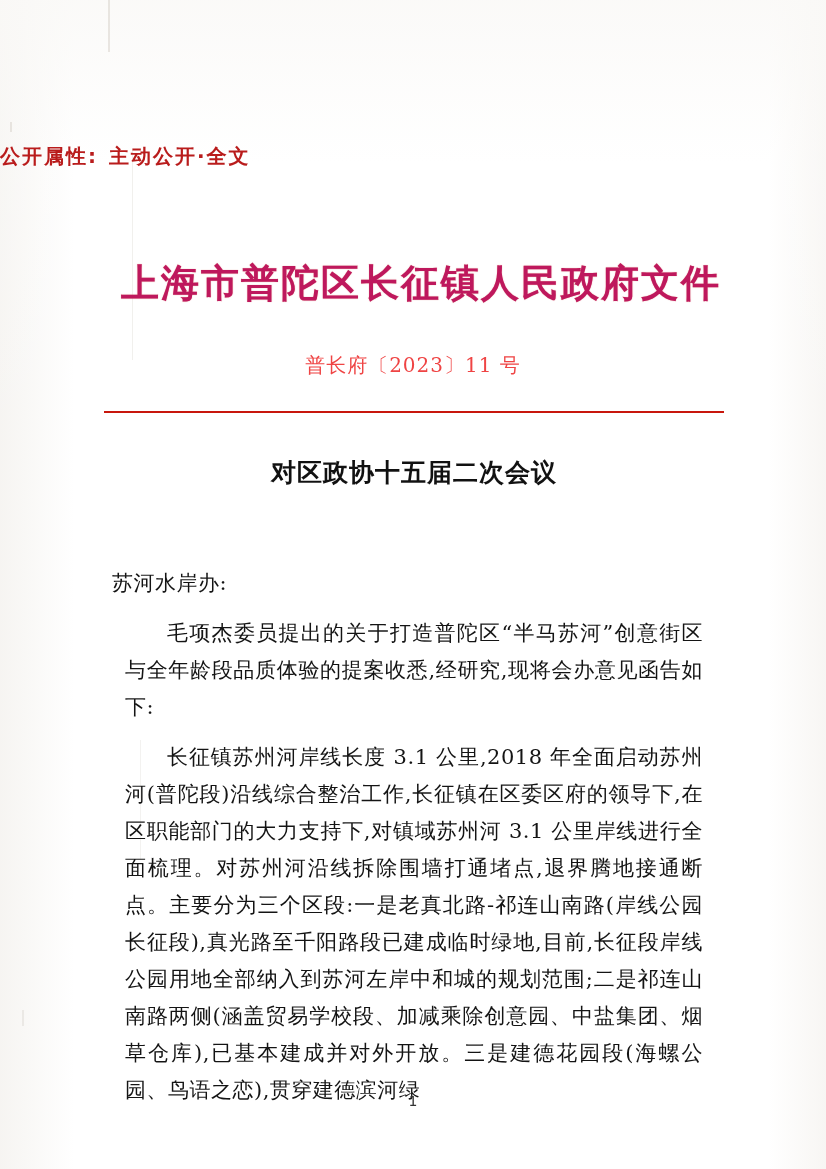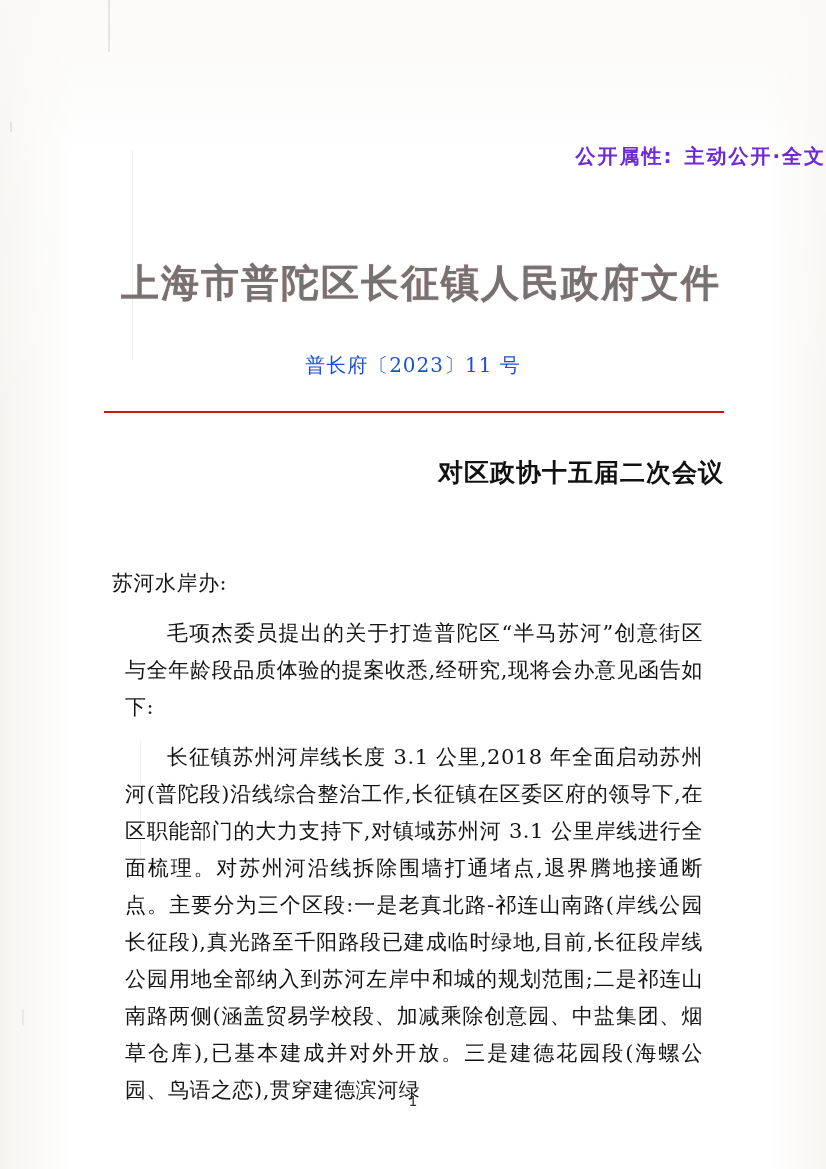--- a/index.html
+++ b/index.html
@@ -37,71 +37,71 @@
   .sm2 { left: 10px; top: 122px; width: 2px; height: 10px; }
   .sm3 { left: 132px; top: 150px; width: 1px; height: 210px; opacity: 0.35; }
   .sm4 { left: 140px; top: 740px; width: 1px; height: 120px; opacity: 0.3; }
   .sm5 { left: 22px; top: 1010px; width: 2px; height: 16px; opacity: 0.4; }
 
   .attr-line {
     position: absolute;
     left: 0;
     right: 0;
     top: 143px;
-    text-align: right;
+    text-align: left;
     font-size: 20px;
     letter-spacing: 2px;
-    color: #6d28d9;
+    color: #b91c1c;
     font-family: "DejaVu Sans", "Liberation Sans", sans-serif;
     font-weight: 700;
   }
   .attr-line .attr-label { font-weight: 700; }
   .attr-line .attr-value { font-weight: 700; margin-left: 2px; }
 
   .doc-title {
     position: absolute;
     left: 0;
     right: 0;
     top: 258px;
     text-align: center;
-    color: #737373;
+    color: #be185d;
     font-size: 38px;
     font-weight: 700;
     letter-spacing: 2px;
     font-family: "DejaVu Sans", "Liberation Sans", sans-serif;
     text-shadow: 0 0 1px rgba(200,23,13,0.5);
     margin-left: 16px;
   }
 
   .doc-number {
     position: absolute;
     left: 0;
     right: 0;
     top: 352px;
     text-align: center;
     font-size: 20px;
     letter-spacing: 1px;
-    color: #1d4ed8;
+    color: #ef4444;
   }
 
   .red-rule {
     position: absolute;
     left: 104px;
     width: 620px;
     top: 411px;
     height: 2px;
     background: #c8170d;
   }
 
   .subject {
     position: absolute;
     left: 104px;
     width: 620px;
     top: 452px;
-    text-align: right;
+    text-align: center;
     font-size: 25px;
     font-weight: 700;
     line-height: 41px;
     letter-spacing: 1px;
     color: #111;
     font-family: "DejaVu Sans", "Liberation Sans", sans-serif;
   }
   .subject div { white-space: nowrap; }
 
   .body-block {

